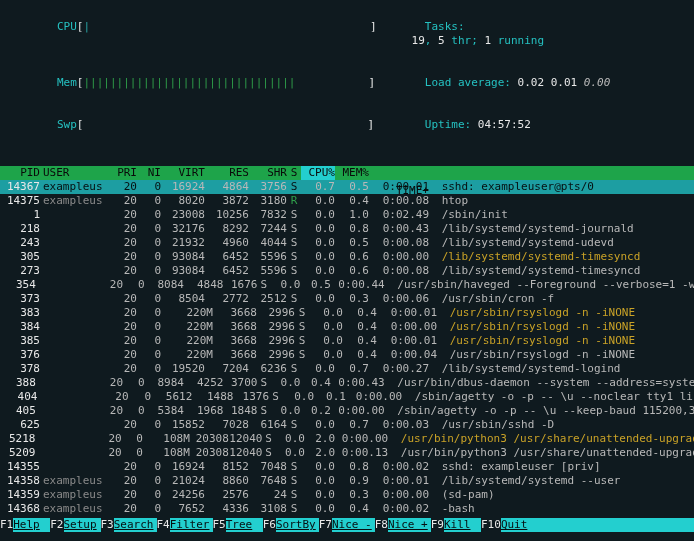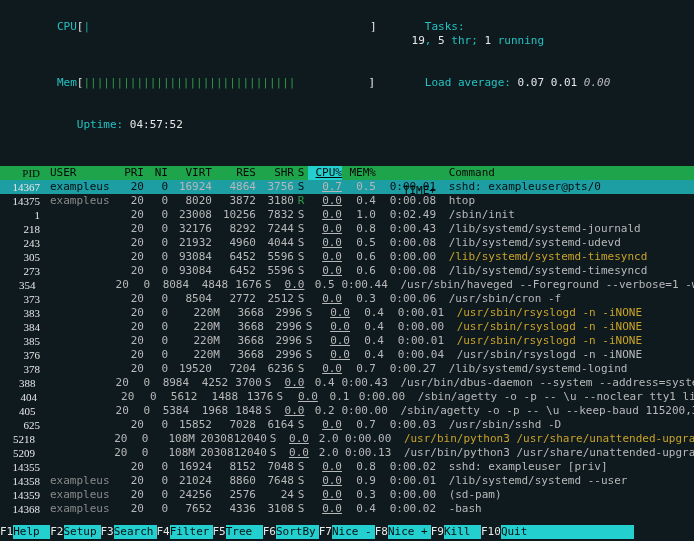--- a/index.html
+++ b/index.html
@@ -57,55 +57,55 @@
     color: #b8b8b8;
   }
   .row.cursor {
     background: #1d9ea2;
     color: #061012;
   }
   .row.cursor .c-cmd,
   .row.cursor .c-time,
   .row.cursor .c-num,
   .row.cursor .c-user { color: #061012; }
-  .c-pid   { width: 40px; text-align: right; padding-right: 10px; font-family: Liberation Serif, serif; }
+  .c-pid   { width: 40px; text-align: right; padding-right: 3px; }
   .c-user  { width: 66px; text-align: left;  }
   .c-pri   { width: 28px; text-align: right; }
   .c-ni    { width: 24px; text-align: right; }
   .c-virt  { width: 44px; text-align: right; }
   .c-res   { width: 44px; text-align: right; }
   .c-shr   { width: 38px; text-align: right; }
   .c-s     { width: 14px; text-align: center;}
-  .c-cpu   { width: 34px; text-align: right; text-decoration: underline; }
+  .c-cpu   { width: 34px; text-align: right; }
   .c-mem   { width: 34px; text-align: right; }
   .c-time  { width: 60px; text-align: right; padding-right: 6px; margin-top: 36px;}
   .c-cmd   { flex: 1 1 auto; text-align: left; overflow: hidden; text-overflow: clip; }
 
   .row .c-pid   { color: #e8e8e8; }
   .row .c-user  { color: #8a8a8a; }
   .row .c-virt, .row .c-res, .row .c-shr { color: #b8b8b8; }
   .row .c-cpu, .row .c-mem, .row .c-time { color: #b8b8b8; }
   .row .c-cmd   { color: #b8b8b8; }
   .row .c-cmd.hl{ color: #c9a227; }
   .row .c-s.run { color: #2f9e4a; }
   .mem-m       { color: #1fa5a5; padding-left: 8px; }
 
   
   .fnbar {
     position: absolute;
     left: 0;
-    bottom: 2px;
+    bottom: 9px;
     height: 14px;
-    width: 634px;
+    width: 694px;
     display: flex;
     white-space: pre;
     background: #0f1a1f;
   }
   .fn-key { color: #e8e8e8; }
-  .fn-lbl { background: #23cfcf; color: #061012; padding-right: 3px; min-width: 34px; display: inline-block; }
+  .fn-lbl { background: #23cfcf; color: #061012; padding-right: 3px; min-width: 34px; display: inline-block; text-decoration: underline; }
   .fn-tail{ background: #23cfcf; flex: 1 1 auto; }
 </style>
 </head>
 <body>
 
 <div class="term">
 
   <div class="hdr">
     <div class="hdr-line">
       <span class="hdr-left">
@@ -114,24 +114,27 @@
       <span class="hdr-right">
         <span>   </span><span class="lbl-cyan">Tasks:</span>
         <span> </span><span class="white">19</span><span class="lbl-cyan">, </span><span class="white">5</span><span class="lbl-cyan"> thr; </span><span class="white">1</span><span class="lbl-cyan"> running</span>
       </span>
     </div>
     <div class="hdr-line">
       <span class="hdr-left">
         <span class="lbl-cyan">Mem</span><span class="bracket">[</span><span class="bars-mem">||||||||||||||||||||||||||||||||</span><span style="display:inline-block;width:73px;"></span><span class="bracket">]</span>
       </span>
       <span class="hdr-right">
-        <span>   </span><span class="lbl-cyan">Load average: </span><span class="white">0.07</span> <span class="white">0.01</span> <span class="silver">0.00</span>
+        <span>   </span><span class="lbl-cyan">Load average: </span><span class="white">0.02</span> <span class="white">0.01</span> <span class="silver">0.00</span>
       </span>
     </div>
     <div class="hdr-line">
+      <span class="hdr-left">
+        <span class="lbl-cyan">Swp</span><span class="bracket">[</span><span style="display:inline-block;width:284px;"></span><span class="bracket">]</span>
+      </span>
       <span class="hdr-right">
         <span>   </span><span class="lbl-cyan">Uptime: </span><span class="white">04:57:52</span>
       </span>
     </div>
   </div>
 
   <div style="height:14px"></div>
 
   <div class="col-hdr">
     <span class="c-pid">PID</span>
@@ -139,20 +142,19 @@
     <span class="c-pri">PRI</span>
     <span class="c-ni">NI</span>
     <span class="c-virt">VIRT</span>
     <span class="c-res">RES</span>
     <span class="c-shr">SHR</span>
     <span class="c-s">S</span>
     <span class="c-cpu sort">CPU%</span>
     <span class="c-mem">MEM%</span>
     <span class="c-time">TIME+</span>
     <span> </span>
-    <span class="c-cmd">Command</span>
   </div>
 
   <div class="rows" id="rows"><div class="row cursor"><span class="c-pid">14367</span><span class="c-user">exampleus</span><span class="c-pri">20</span><span class="c-ni">0</span><span class="c-virt">16924</span><span class="c-res">4864</span><span class="c-shr">3756</span><span class="c-s">S</span><span class="c-cpu">0.7</span><span class="c-mem">0.5</span><span class="c-time">0:00.01</span><span> </span><span class="c-cmd">sshd: exampleuser@pts/0</span></div><div class="row"><span class="c-pid">14375</span><span class="c-user">exampleus</span><span class="c-pri">20</span><span class="c-ni">0</span><span class="c-virt">8020</span><span class="c-res">3872</span><span class="c-shr">3180</span><span class="c-s run">R</span><span class="c-cpu">0.0</span><span class="c-mem">0.4</span><span class="c-time">0:00.08</span><span> </span><span class="c-cmd">htop</span></div><div class="row"><span class="c-pid">1</span><span class="c-user"></span><span class="c-pri">20</span><span class="c-ni">0</span><span class="c-virt">23008</span><span class="c-res">10256</span><span class="c-shr">7832</span><span class="c-s">S</span><span class="c-cpu">0.0</span><span class="c-mem">1.0</span><span class="c-time">0:02.49</span><span> </span><span class="c-cmd">/sbin/init</span></div><div class="row"><span class="c-pid">218</span><span class="c-user"></span><span class="c-pri">20</span><span class="c-ni">0</span><span class="c-virt">32176</span><span class="c-res">8292</span><span class="c-shr">7244</span><span class="c-s">S</span><span class="c-cpu">0.0</span><span class="c-mem">0.8</span><span class="c-time">0:00.43</span><span> </span><span class="c-cmd">/lib/systemd/systemd-journald</span></div><div class="row"><span class="c-pid">243</span><span class="c-user"></span><span class="c-pri">20</span><span class="c-ni">0</span><span class="c-virt">21932</span><span class="c-res">4960</span><span class="c-shr">4044</span><span class="c-s">S</span><span class="c-cpu">0.0</span><span class="c-mem">0.5</span><span class="c-time">0:00.08</span><span> </span><span class="c-cmd">/lib/systemd/systemd-udevd</span></div><div class="row"><span class="c-pid">305</span><span class="c-user"></span><span class="c-pri">20</span><span class="c-ni">0</span><span class="c-virt">93084</span><span class="c-res">6452</span><span class="c-shr">5596</span><span class="c-s">S</span><span class="c-cpu">0.0</span><span class="c-mem">0.6</span><span class="c-time">0:00.00</span><span> </span><span class="c-cmd hl">/lib/systemd/systemd-timesyncd</span></div><div class="row"><span class="c-pid">273</span><span class="c-user"></span><span class="c-pri">20</span><span class="c-ni">0</span><span class="c-virt">93084</span><span class="c-res">6452</span><span class="c-shr">5596</span><span class="c-s">S</span><span class="c-cpu">0.0</span><span class="c-mem">0.6</span><span class="c-time">0:00.08</span><span> </span><span class="c-cmd">/lib/systemd/systemd-timesyncd</span></div><div class="row"><span class="c-pid">354</span><span class="c-user"></span><span class="c-pri">20</span><span class="c-ni">0</span><span class="c-virt">8084</span><span class="c-res">4848</span><span class="c-shr">1676</span><span class="c-s">S</span><span class="c-cpu">0.0</span><span class="c-mem">0.5</span><span class="c-time">0:00.44</span><span> </span><span class="c-cmd">/usr/sbin/haveged --Foreground --verbose=1 -w 1024</span></div><div class="row"><span class="c-pid">373</span><span class="c-user"></span><span class="c-pri">20</span><span class="c-ni">0</span><span class="c-virt">8504</span><span class="c-res">2772</span><span class="c-shr">2512</span><span class="c-s">S</span><span class="c-cpu">0.0</span><span class="c-mem">0.3</span><span class="c-time">0:00.06</span><span> </span><span class="c-cmd">/usr/sbin/cron -f</span></div><div class="row"><span class="c-pid">383</span><span class="c-user"></span><span class="c-pri">20</span><span class="c-ni">0</span><span class="c-virt mem-m">220M</span><span class="c-res">3668</span><span class="c-shr">2996</span><span class="c-s">S</span><span class="c-cpu">0.0</span><span class="c-mem">0.4</span><span class="c-time">0:00.01</span><span> </span><span class="c-cmd hl">/usr/sbin/rsyslogd -n -iNONE</span></div><div class="row"><span class="c-pid">384</span><span class="c-user"></span><span class="c-pri">20</span><span class="c-ni">0</span><span class="c-virt mem-m">220M</span><span class="c-res">3668</span><span class="c-shr">2996</span><span class="c-s">S</span><span class="c-cpu">0.0</span><span class="c-mem">0.4</span><span class="c-time">0:00.00</span><span> </span><span class="c-cmd hl">/usr/sbin/rsyslogd -n -iNONE</span></div><div class="row"><span class="c-pid">385</span><span class="c-user"></span><span class="c-pri">20</span><span class="c-ni">0</span><span class="c-virt mem-m">220M</span><span class="c-res">3668</span><span class="c-shr">2996</span><span class="c-s">S</span><span class="c-cpu">0.0</span><span class="c-mem">0.4</span><span class="c-time">0:00.01</span><span> </span><span class="c-cmd hl">/usr/sbin/rsyslogd -n -iNONE</span></div><div class="row"><span class="c-pid">376</span><span class="c-user"></span><span class="c-pri">20</span><span class="c-ni">0</span><span class="c-virt mem-m">220M</span><span class="c-res">3668</span><span class="c-shr">2996</span><span class="c-s">S</span><span class="c-cpu">0.0</span><span class="c-mem">0.4</span><span class="c-time">0:00.04</span><span> </span><span class="c-cmd">/usr/sbin/rsyslogd -n -iNONE</span></div><div class="row"><span class="c-pid">378</span><span class="c-user"></span><span class="c-pri">20</span><span class="c-ni">0</span><span class="c-virt">19520</span><span class="c-res">7204</span><span class="c-shr">6236</span><span class="c-s">S</span><span class="c-cpu">0.0</span><span class="c-mem">0.7</span><span class="c-time">0:00.27</span><span> </span><span class="c-cmd">/lib/systemd/systemd-logind</span></div><div class="row"><span class="c-pid">388</span><span class="c-user"></span><span class="c-pri">20</span><span class="c-ni">0</span><span class="c-virt">8984</span><span class="c-res">4252</span><span class="c-shr">3700</span><span class="c-s">S</span><span class="c-cpu">0.0</span><span class="c-mem">0.4</span><span class="c-time">0:00.43</span><span> </span><span class="c-cmd">/usr/bin/dbus-daemon --system --address=systemd: -</span></div><div class="row"><span class="c-pid">404</span><span class="c-user"></span><span class="c-pri">20</span><span class="c-ni">0</span><span class="c-virt">5612</span><span class="c-res">1488</span><span class="c-shr">1376</span><span class="c-s">S</span><span class="c-cpu">0.0</span><span class="c-mem">0.1</span><span class="c-time">0:00.00</span><span> </span><span class="c-cmd">/sbin/agetty -o -p -- \u --noclear tty1 linux</span></div><div class="row"><span class="c-pid">405</span><span class="c-user"></span><span class="c-pri">20</span><span class="c-ni">0</span><span class="c-virt">5384</span><span class="c-res">1968</span><span class="c-shr">1848</span><span class="c-s">S</span><span class="c-cpu">0.0</span><span class="c-mem">0.2</span><span class="c-time">0:00.00</span><span> </span><span class="c-cmd">/sbin/agetty -o -p -- \u --keep-baud 115200,38400,</span></div><div class="row"><span class="c-pid">625</span><span class="c-user"></span><span class="c-pri">20</span><span class="c-ni">0</span><span class="c-virt">15852</span><span class="c-res">7028</span><span class="c-shr">6164</span><span class="c-s">S</span><span class="c-cpu">0.0</span><span class="c-mem">0.7</span><span class="c-time">0:00.03</span><span> </span><span class="c-cmd">/usr/sbin/sshd -D</span></div><div class="row"><span class="c-pid">5218</span><span class="c-user"></span><span class="c-pri">20</span><span class="c-ni">0</span><span class="c-virt mem-m">108M</span><span class="c-res">20308</span><span class="c-shr">12040</span><span class="c-s">S</span><span class="c-cpu">0.0</span><span class="c-mem">2.0</span><span class="c-time">0:00.00</span><span> </span><span class="c-cmd hl">/usr/bin/python3 /usr/share/unattended-upgrades/un</span></div><div class="row"><span class="c-pid">5209</span><span class="c-user"></span><span class="c-pri">20</span><span class="c-ni">0</span><span class="c-virt mem-m">108M</span><span class="c-res">20308</span><span class="c-shr">12040</span><span class="c-s">S</span><span class="c-cpu">0.0</span><span class="c-mem">2.0</span><span class="c-time">0:00.13</span><span> </span><span class="c-cmd">/usr/bin/python3 /usr/share/unattended-upgrades/un</span></div><div class="row"><span class="c-pid">14355</span><span class="c-user"></span><span class="c-pri">20</span><span class="c-ni">0</span><span class="c-virt">16924</span><span class="c-res">8152</span><span class="c-shr">7048</span><span class="c-s">S</span><span class="c-cpu">0.0</span><span class="c-mem">0.8</span><span class="c-time">0:00.02</span><span> </span><span class="c-cmd">sshd: exampleuser [priv]</span></div><div class="row"><span class="c-pid">14358</span><span class="c-user">exampleus</span><span class="c-pri">20</span><span class="c-ni">0</span><span class="c-virt">21024</span><span class="c-res">8860</span><span class="c-shr">7648</span><span class="c-s">S</span><span class="c-cpu">0.0</span><span class="c-mem">0.9</span><span class="c-time">0:00.01</span><span> </span><span class="c-cmd">/lib/systemd/systemd --user</span></div><div class="row"><span class="c-pid">14359</span><span class="c-user">exampleus</span><span class="c-pri">20</span><span class="c-ni">0</span><span class="c-virt">24256</span><span class="c-res">2576</span><span class="c-shr">24</span><span class="c-s">S</span><span class="c-cpu">0.0</span><span class="c-mem">0.3</span><span class="c-time">0:00.00</span><span> </span><span class="c-cmd">(sd-pam)</span></div><div class="row"><span class="c-pid">14368</span><span class="c-user">exampleus</span><span class="c-pri">20</span><span class="c-ni">0</span><span class="c-virt">7652</span><span class="c-res">4336</span><span class="c-shr">3108</span><span class="c-s">S</span><span class="c-cpu">0.0</span><span class="c-mem">0.4</span><span class="c-time">0:00.02</span><span> </span><span class="c-cmd">-bash</span></div></div>
 
   <div class="fnbar" id="fnbar"><span class="fn-key">F1</span><span class="fn-lbl">Help</span><span class="fn-key">F2</span><span class="fn-lbl">Setup</span><span class="fn-key">F3</span><span class="fn-lbl">Search</span><span class="fn-key">F4</span><span class="fn-lbl">Filter</span><span class="fn-key">F5</span><span class="fn-lbl">Tree</span><span class="fn-key">F6</span><span class="fn-lbl">SortBy</span><span class="fn-key">F7</span><span class="fn-lbl">Nice -</span><span class="fn-key">F8</span><span class="fn-lbl">Nice +</span><span class="fn-key">F9</span><span class="fn-lbl">Kill</span><span class="fn-key">F10</span><span class="fn-lbl">Quit</span><span class="fn-tail"></span></div>
 
 </div>
 
 </body></html>

